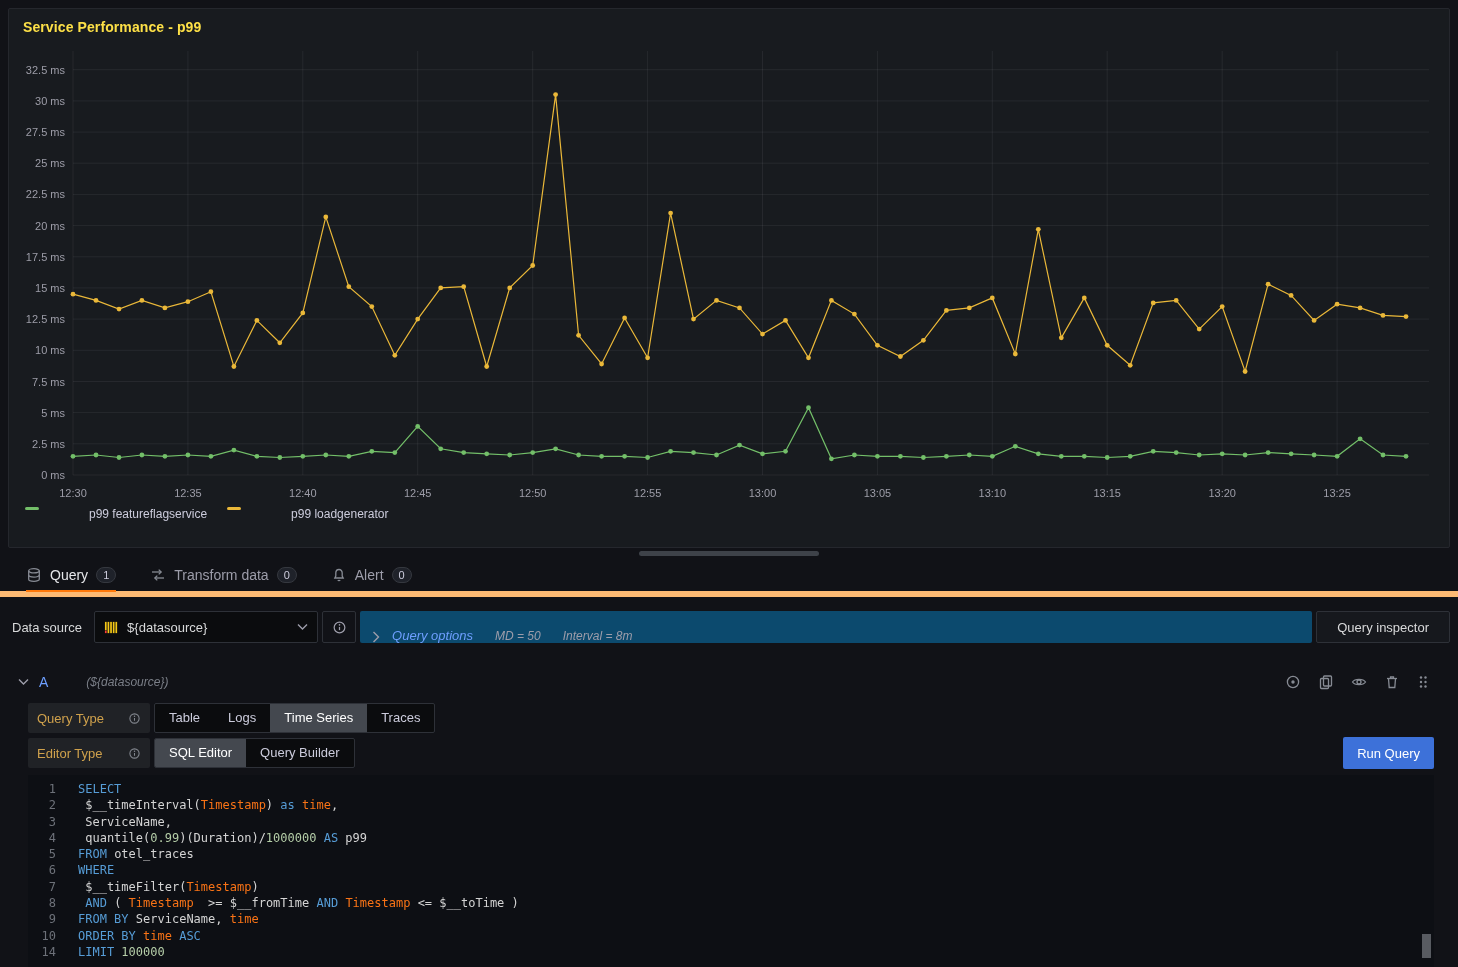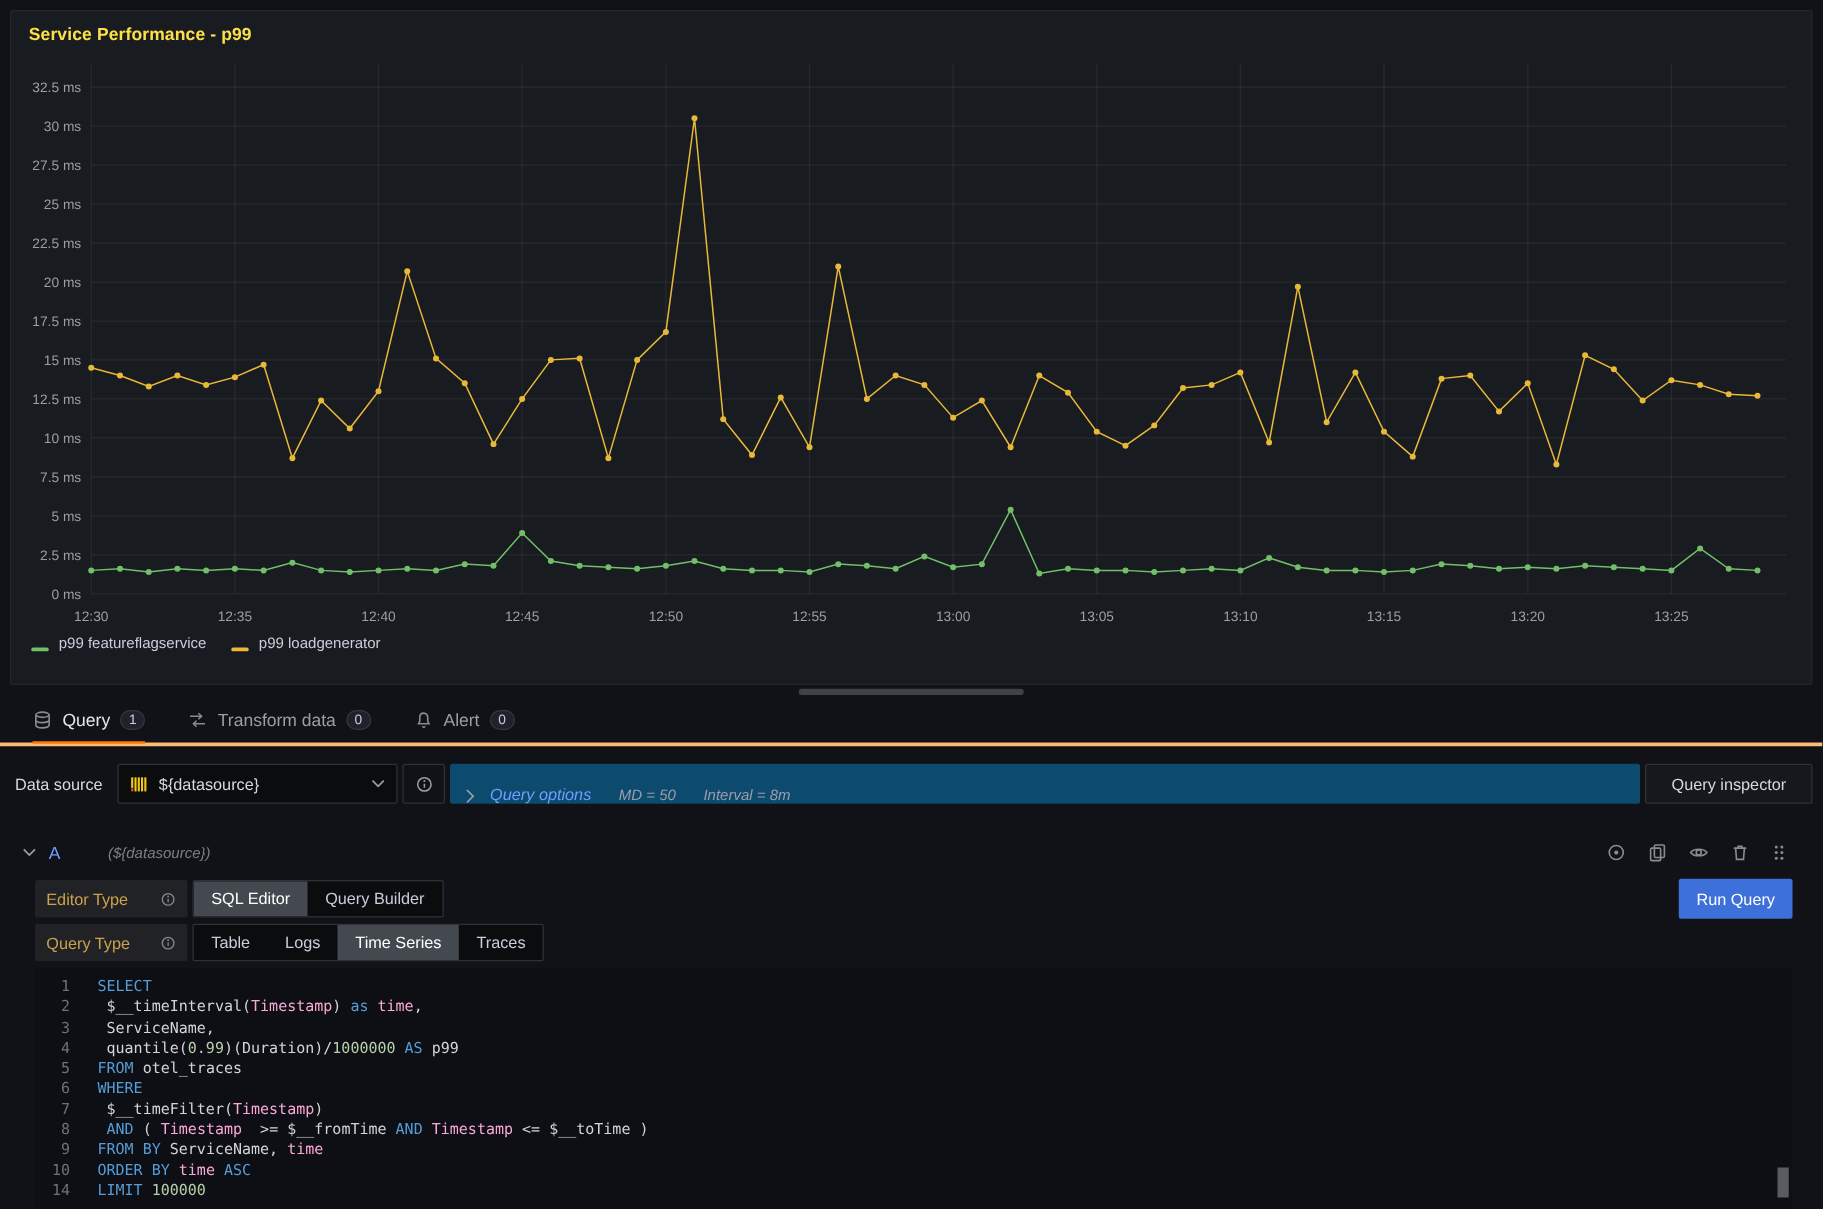--- a/index.html
+++ b/index.html
@@ -21,30 +21,30 @@
     font-size:14px; font-weight:600; color:#fde047; letter-spacing:.1px;
   }
   .chart-wrap { padding:0 8px; }
   #chart { display:block; }
   #chart text { font-family:"Liberation Sans", sans-serif; }
   #chart .grid { stroke:rgba(204,204,220,0.08); stroke-width:1; }
   #chart .ytick { fill:#9d9da8; font-size:11px; }
   #chart .xtick { fill:#9d9da8; font-size:11px; }
 
   .legend { display:flex; gap:20px; align-items:center; padding:2px 16px 0; font-size:12px; color:#ccccdc; }
-  .legend-item { display:flex; align-items:flex-end; cursor:pointer; }
+  .legend-item { display:flex; align-items:flex-start; cursor:pointer;gap:42px; }
   .legend-swatch { display:inline-block; width:14px; height:3px; border-radius:2px; margin-right:8px; }
 
   .resize-strip { height:10px; display:flex; justify-content:center; align-items:center; }
   .strip-bar { width:180px; height:5px; border-radius:3px; background:#3e4249; cursor:row-resize; }
 
   
   .tabs {
     display:flex; align-items:stretch; gap:30px; padding:0 24px;
-    height:39px; border-bottom:3px solid #fdba74;
+    height:39px; border-bottom:6px solid #fdba74;
   }
   .tab { display:flex; align-items:center; gap:8px; position:relative; font-size:14px; color:#9d9daa; cursor:pointer; padding:0 2px; }
   .tab.active { color:#e6e7ea; }
   .tab.active::after { content:""; position:absolute; left:2px; right:2px; bottom:-1px; height:2px; background:#ff780a; }
   .tab-icon { display:flex; color:#878b94; }
   .tab-badge {
     font-size:11px; min-width:18px; text-align:center; padding:1px 6px;
     border-radius:9px; background:#1f222a; border:1px solid #35383f; color:#ccccdc;
   }
 
@@ -101,21 +101,21 @@
     margin-left:auto; height:32px; padding:0 14px; background:#3d71d9; border:none;
     border-radius:2px; color:#fff; font-size:13px; font-weight:500; cursor:pointer;
     font-family:"Liberation Sans", sans-serif;
   }
 
   .code-editor { position:relative; margin-top:6px; background:#0d0f14; min-height:190px; padding:6px 0 8px; }
   .code-line { display:flex; line-height:16.3px; font-family:"DejaVu Sans Mono","Liberation Mono",monospace; font-size:12px; }
   .ln { width:28px; text-align:right; color:#6d7179; flex:none; user-select:none; }
   .code-text { padding-left:22px; white-space:pre; color:#d4d4d4; }
   .tok-kw { color:#569cd6; }
-  .tok-ty { color:#f9a8d4; }
+  .tok-ty { color:#f97316; }
   .tok-num { color:#b5cea8; }
   .tok-id { color:#d4d4d4; }
   .code-scrollbar { position:absolute; right:3px; bottom:10px; width:9px; height:24px; background:rgba(180,184,190,.45); }
 </style>
 </head>
 <body>
 
 <div class="page">
 
   <section class="panel">
@@ -433,53 +433,53 @@
             <circle cx="4" cy="12.5" r="1.2"></circle>
             <circle cx="8.5" cy="12.5" r="1.2"></circle>
           </svg>
       </button>
     </div>
   </div>
 
   <div class="query-editor">
     <div class="editor-row">
       <div class="inline-label">
-        <span>Editor Type</span>
-        <span class="info-icon">
-          <svg width="13" height="13" viewBox="0 0 16 16" fill="none" stroke="currentColor" stroke-width="1.3">
-              <circle cx="8" cy="8" r="5.7"></circle>
-              <path d="M8 7.4v3.4"></path>
-              <circle cx="8" cy="5.1" r="0.9" fill="currentColor" stroke="none"></circle>
-            </svg>
-        </span>
-      </div>
-      <div class="toggle-group" id="editor-type-toggle">
-          <button class="toggle-opt selected">SQL Editor</button>
-          <button class="toggle-opt">Query Builder</button>
-        </div>
-      <button class="run-btn">Run Query</button>
-    </div>
-    <div class="editor-row">
-      <div class="inline-label">
         <span>Query Type</span>
         <span class="info-icon">
           <svg width="13" height="13" viewBox="0 0 16 16" fill="none" stroke="currentColor" stroke-width="1.3">
               <circle cx="8" cy="8" r="5.7"></circle>
               <path d="M8 7.4v3.4"></path>
               <circle cx="8" cy="5.1" r="0.9" fill="currentColor" stroke="none"></circle>
             </svg>
         </span>
       </div>
       <div class="toggle-group" id="query-type-toggle">
           <button class="toggle-opt">Table</button>
           <button class="toggle-opt">Logs</button>
           <button class="toggle-opt selected">Time Series</button>
           <button class="toggle-opt">Traces</button>
         </div>
     </div>
+    <div class="editor-row">
+      <div class="inline-label">
+        <span>Editor Type</span>
+        <span class="info-icon">
+          <svg width="13" height="13" viewBox="0 0 16 16" fill="none" stroke="currentColor" stroke-width="1.3">
+              <circle cx="8" cy="8" r="5.7"></circle>
+              <path d="M8 7.4v3.4"></path>
+              <circle cx="8" cy="5.1" r="0.9" fill="currentColor" stroke="none"></circle>
+            </svg>
+        </span>
+      </div>
+      <div class="toggle-group" id="editor-type-toggle">
+          <button class="toggle-opt selected">SQL Editor</button>
+          <button class="toggle-opt">Query Builder</button>
+        </div>
+      <button class="run-btn">Run Query</button>
+    </div>
 
     <div class="code-editor">
       <div id="code">
           <div class="code-line">
             <span class="ln">1</span>
             <span class="code-text"><span class="tok-kw">SELECT</span></span>
           </div>
           <div class="code-line">
             <span class="ln">2</span>
             <span class="code-text"><span class="tok-id"> $__timeInterval(</span><span class="tok-ty">Timestamp</span><span class="tok-id">) </span><span class="tok-kw">as</span><span class="tok-id"> </span><span class="tok-ty">time</span><span class="tok-id">,</span></span>

